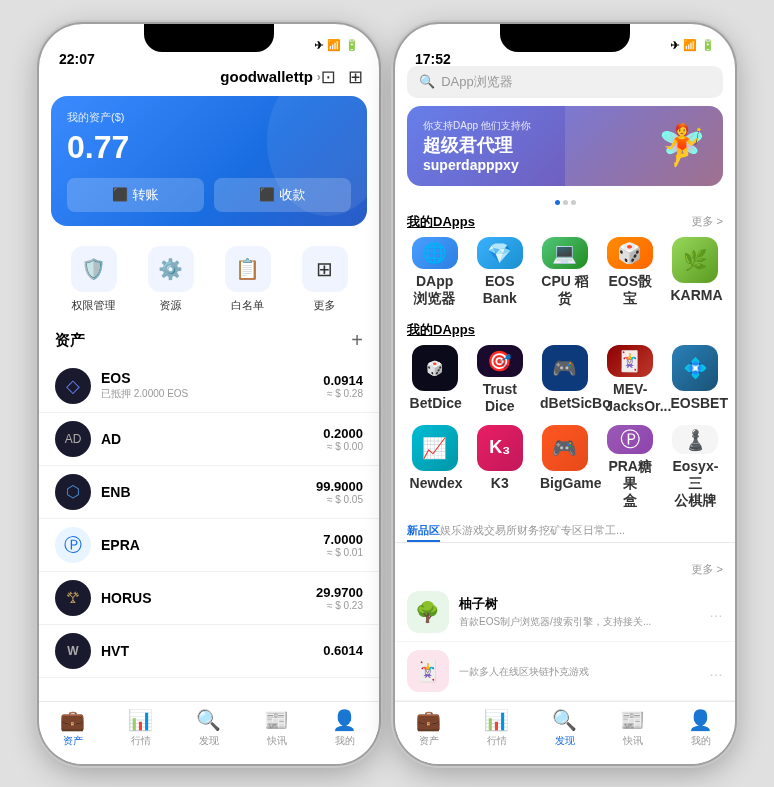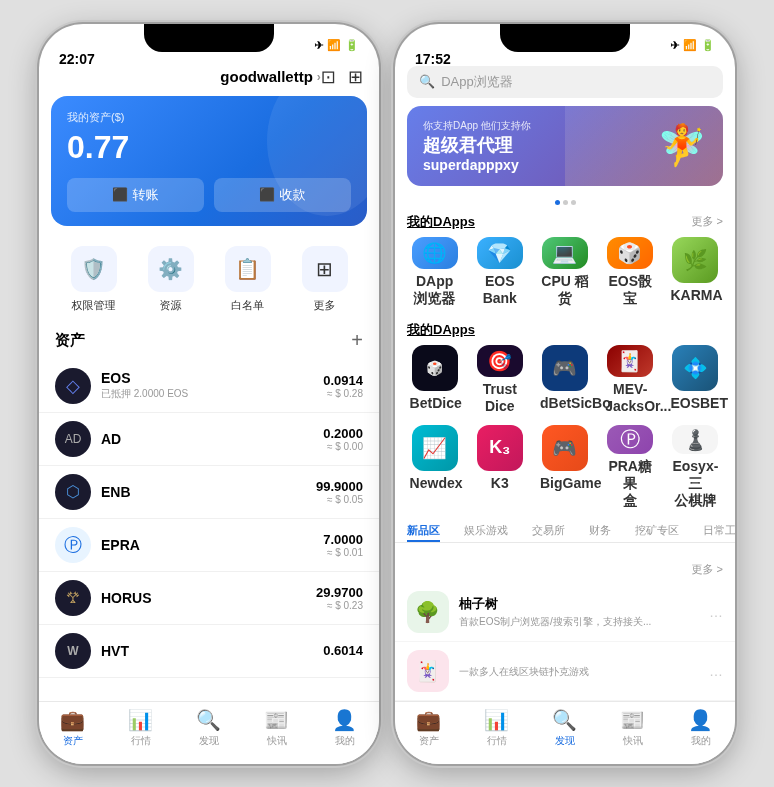--- a/index.html
+++ b/index.html
@@ -257,21 +257,21 @@
       justify-content: center;
       font-size: 20px;
       overflow: hidden;
     }
     .p2-app-label { font-size: 14px; line-height: 1.2; max-width: 50px; font-weight: bold; }
     .p2-tabs {
       display: flex;
       padding: 0 12px;
       border-bottom: 1px solid #e8e8e8;
       margin-bottom: 17px;
-      gap: 24px;
+      gap: 0;
       overflow: hidden;
     }
     .p2-tab {
       font-size: 11px;
       padding: 4px 0 6px;
       color: #999;
       white-space: nowrap;
     }
     .p2-tab.active {
       color: #1a6de0;

